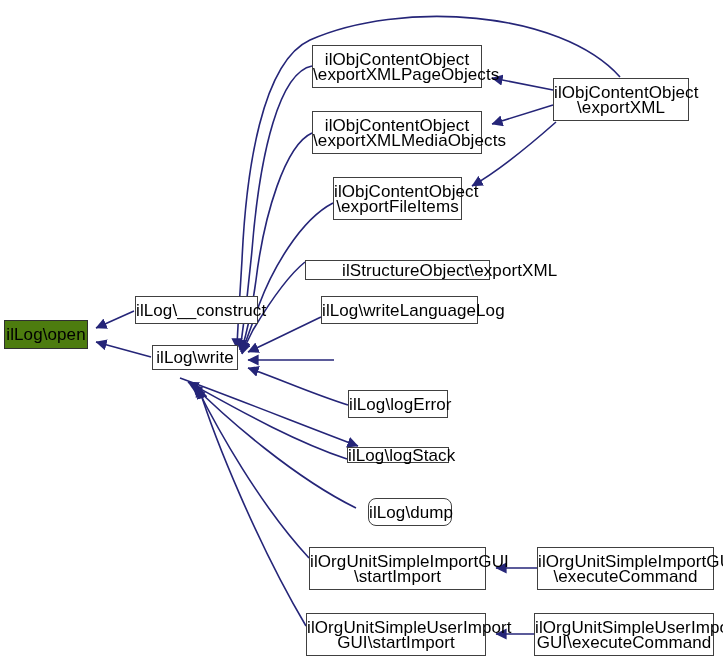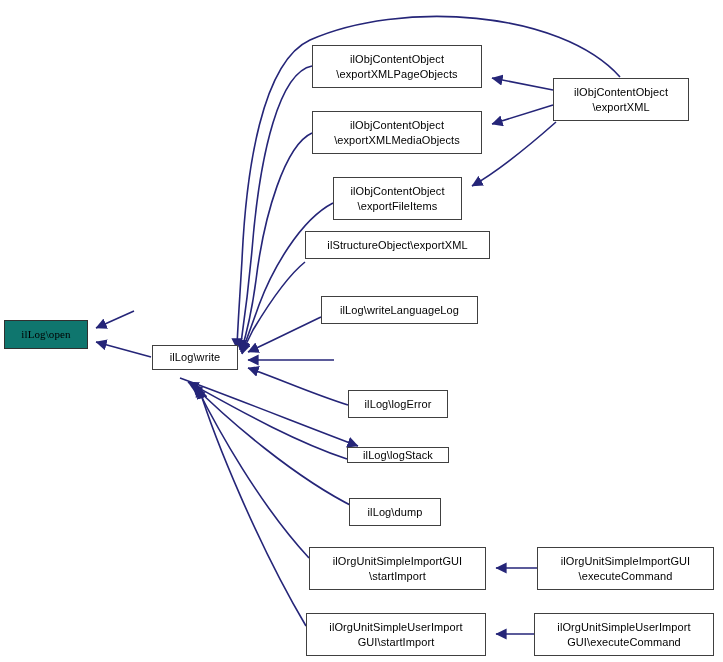--- a/index.html
+++ b/index.html
@@ -23,34 +23,33 @@
     width: 723px;
     height: 662px;
     pointer-events: none;
   }
   .node {
     position: absolute;
     box-sizing: border-box;
     border: 1px solid #404040;
     background: #ffffff;
     color: #000000;
-    font-size: 11px;
+    font-size: 17px;
     line-height: 15px;
     text-align: center;
     display: flex;
     align-items: center;
     justify-content: center;
     white-space: pre-line;
     letter-spacing: 0.1px;
     z-index: 3;
   }
   .node.highlight {
-    background: #0f766e;
+    background: #4d7c0f;
     border-color: #303030;
-    font-family: Liberation Serif, serif;
   }
   .node .label {
     display: block;
     width: 100%;
     white-space: pre-line;
   }
 </style>
 </head>
 <body>
 
@@ -102,58 +101,61 @@
 
       <path d="M 537 568 L 496 568"></path>
       <path d="M 534 634 L 496 634"></path>
     </g>
   </svg>
 
   <div class="node highlight" style="left:4px; top:320px; width:84px; height:29px;">
     <span class="label">ilLog\open</span>
   </div>
 
+  <div class="node" style="left:135px; top:296px; width:123px; height:28px;">
+    <span class="label">ilLog\__construct</span>
+  </div>
 
   <div class="node" style="left:152px; top:345px; width:86px; height:25px;">
     <span class="label">ilLog\write</span>
   </div>
 
   <div class="node" style="left:312px; top:45px; width:170px; height:43px;">
     <span class="label">ilObjContentObject
 \exportXMLPageObjects</span>
   </div>
 
   <div class="node" style="left:312px; top:111px; width:170px; height:43px;">
     <span class="label">ilObjContentObject
 \exportXMLMediaObjects</span>
   </div>
 
   <div class="node" style="left:333px; top:177px; width:129px; height:43px;">
     <span class="label">ilObjContentObject
 \exportFileItems</span>
   </div>
 
-  <div class="node" style="left:305px; top:231px; width:185px; height:28px;">
+  <div class="node" style="left:305px; top:260px; width:185px; height:20px;padding-left:36px;">
     <span class="label">ilStructureObject\exportXML</span>
   </div>
 
   <div class="node" style="left:321px; top:296px; width:157px; height:28px;">
     <span class="label">ilLog\writeLanguageLog</span>
   </div>
 
 
   <div class="node" style="left:348px; top:390px; width:100px; height:28px;">
     <span class="label">ilLog\logError</span>
   </div>
 
   <div class="node" style="left:347px; top:447px; width:102px; height:16px;">
     <span class="label">ilLog\logStack</span>
   </div>
 
-  <div class="node" style="left:349px; top:498px; width:92px; height:28px;">
+  <div class="node" style="left:368px; top:498px; width:84px; height:28px;border-radius:8px;">
     <span class="label">ilLog\dump</span>
   </div>
 
   <div class="node" style="left:309px; top:547px; width:177px; height:43px;">
     <span class="label">ilOrgUnitSimpleImportGUI
 \startImport</span>
   </div>
 
   <div class="node" style="left:306px; top:613px; width:180px; height:43px;">
     <span class="label">ilOrgUnitSimpleUserImport

